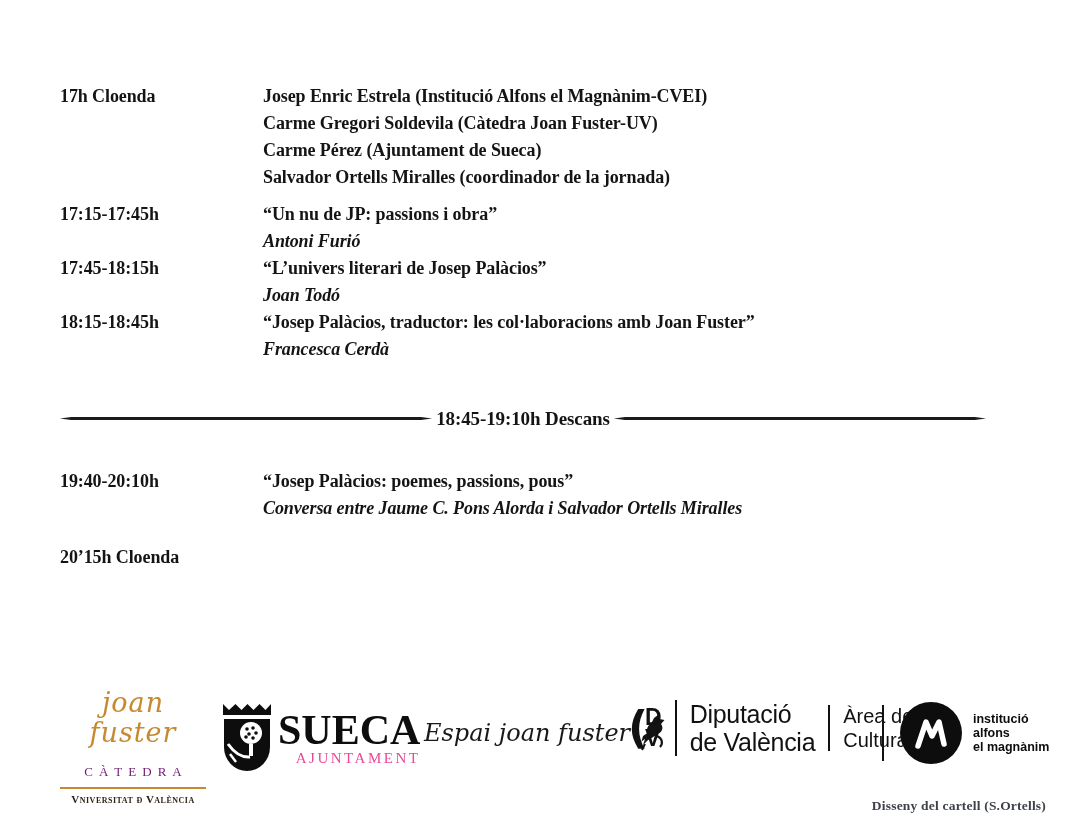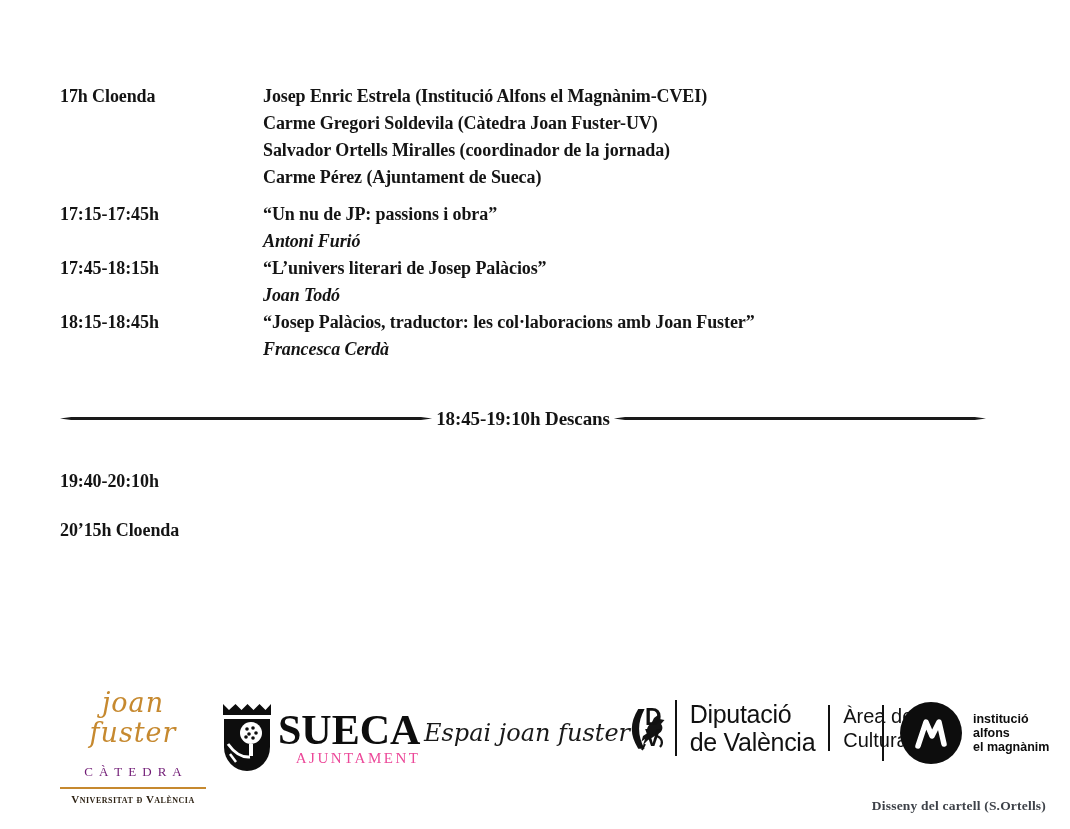--- a/index.html
+++ b/index.html
@@ -86,22 +86,22 @@
 <div class="page">
 
 
   <div class="schedule">
 
     <div class="row">
       <div class="time">17h Cloenda</div>
       <div class="content">
         <div class="speaker-line">Josep Enric Estrela (Institució Alfons el Magnànim-CVEI)</div>
         <div class="speaker-line">Carme Gregori Soldevila (Càtedra Joan Fuster-UV)</div>
+        <div class="speaker-line">Carme Pérez (Ajuntament de Sueca)</div>
         <div class="speaker-line">Salvador Ortells Miralles (coordinador de la jornada)</div>
-        <div class="speaker-line">Carme Pérez (Ajuntament de Sueca)</div>
       </div>
     </div>
 
     <div class="sessions">
       <div class="row">
         <div class="time">17:15-17:45h</div>
         <div class="content">
           <div class="talk-title">“Un nu de JP: passions i obra”</div>
           <div class="talk-speaker">Antoni Furió</div>
         </div>
@@ -124,20 +124,24 @@
 
     <div class="break-divider">
       <span class="rule"></span>
       <span class="break-label">18:45-19:10h Descans</span>
       <span class="rule"></span>
     </div>
 
     <div class="sessions sessions2">
       <div class="row">
         <div class="time">19:40-20:10h</div>
+        <div class="content">
+          <div class="talk-title">“Josep Palàcios: poemes, passions, pous”</div>
+          <div class="talk-speaker">Conversa entre Jaume C. Pons Alorda i Salvador Ortells Miralles</div>
+        </div>
       </div>
     </div>
 
     <div class="closing">20’15h Cloenda</div>
   </div>
 
   <div class="logos">
 
     <div class="logo-catedra">
       <div class="cjf-script">joan fuster</div>

